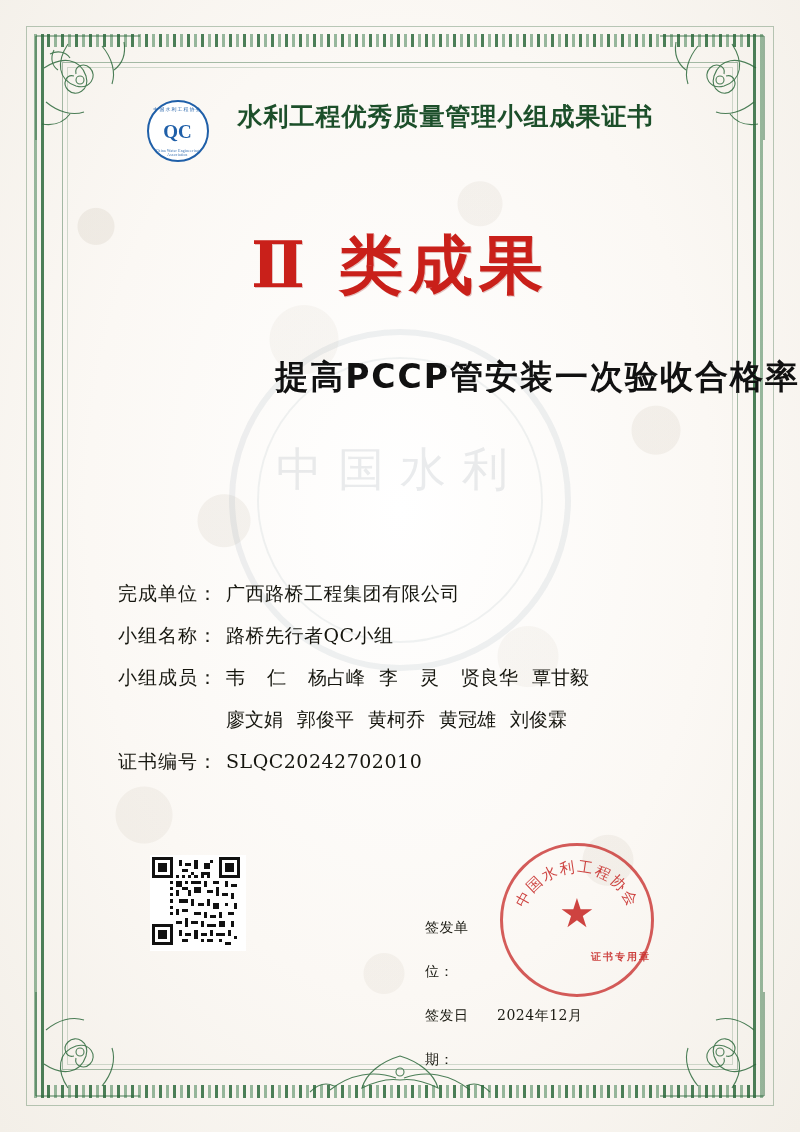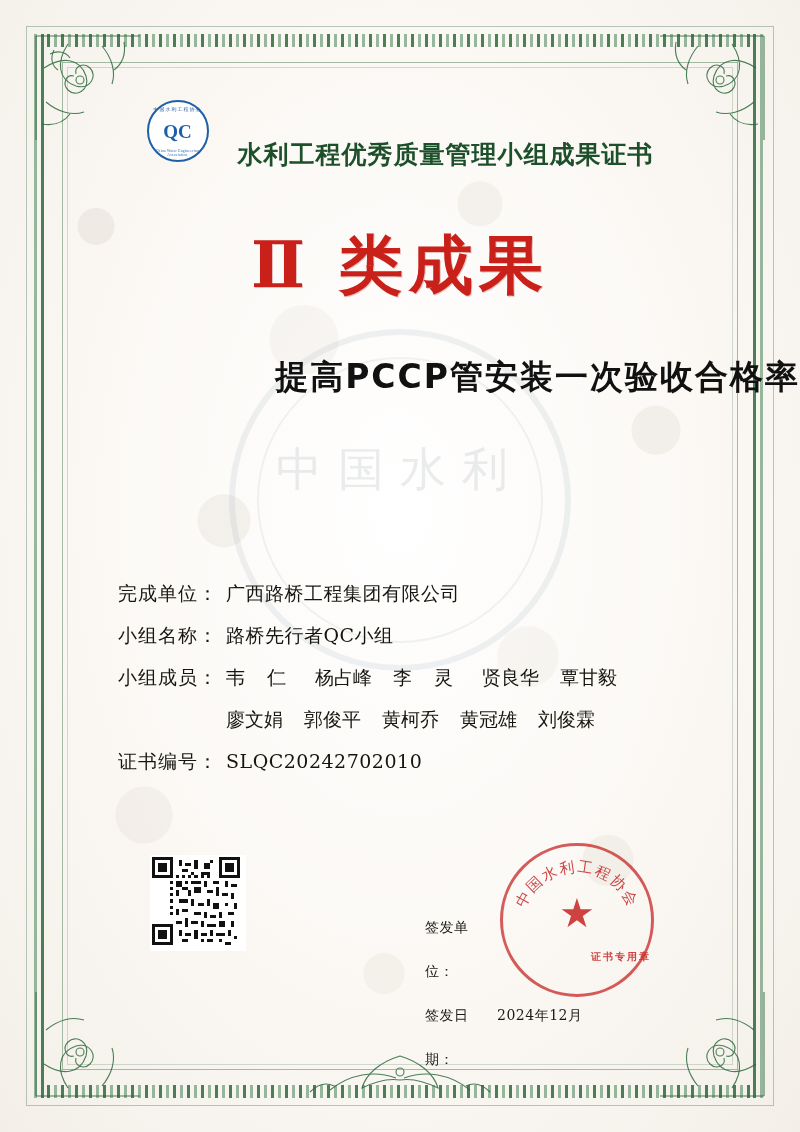--- a/index.html
+++ b/index.html
@@ -173,21 +173,20 @@
     font-size: 3.6px;
     color: #1f5fa8;
     letter-spacing: .3px;
   }
   .header-title {
     font-size: 25px;
     font-weight: bold;
     color: #1c4f2a;
     letter-spacing: 1px;
     font-family: "DejaVu Serif", serif;
-    margin-top: 38px;
   }
 
   
   .award-class {
     position: absolute;
     left: 0; right: 0;
     top: 222px;
     text-align: center;
     font-size: 64px;
     font-weight: bold;
@@ -225,21 +224,21 @@
     align-items: baseline;
   }
   .info-label {
     width: 108px;
     flex: 0 0 108px;
     letter-spacing: 1px;
   }
   .info-value { letter-spacing: .5px; }
   .members-grid {
     display: flex;
-    gap: 21px;
+    gap: 14px;
     text-align: right;
   }
   .member { display: inline-block; }
   .member.spaced { letter-spacing: 8px; }
   .cert-no { font-family: "DejaVu Serif", serif; letter-spacing: .5px; }
 
   
   .qr {
     position: absolute;
     left: 150px;

